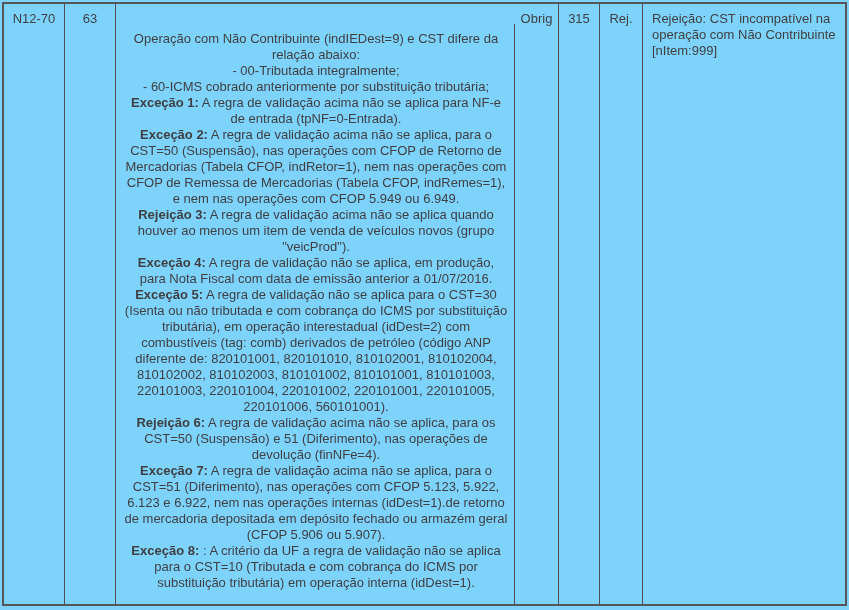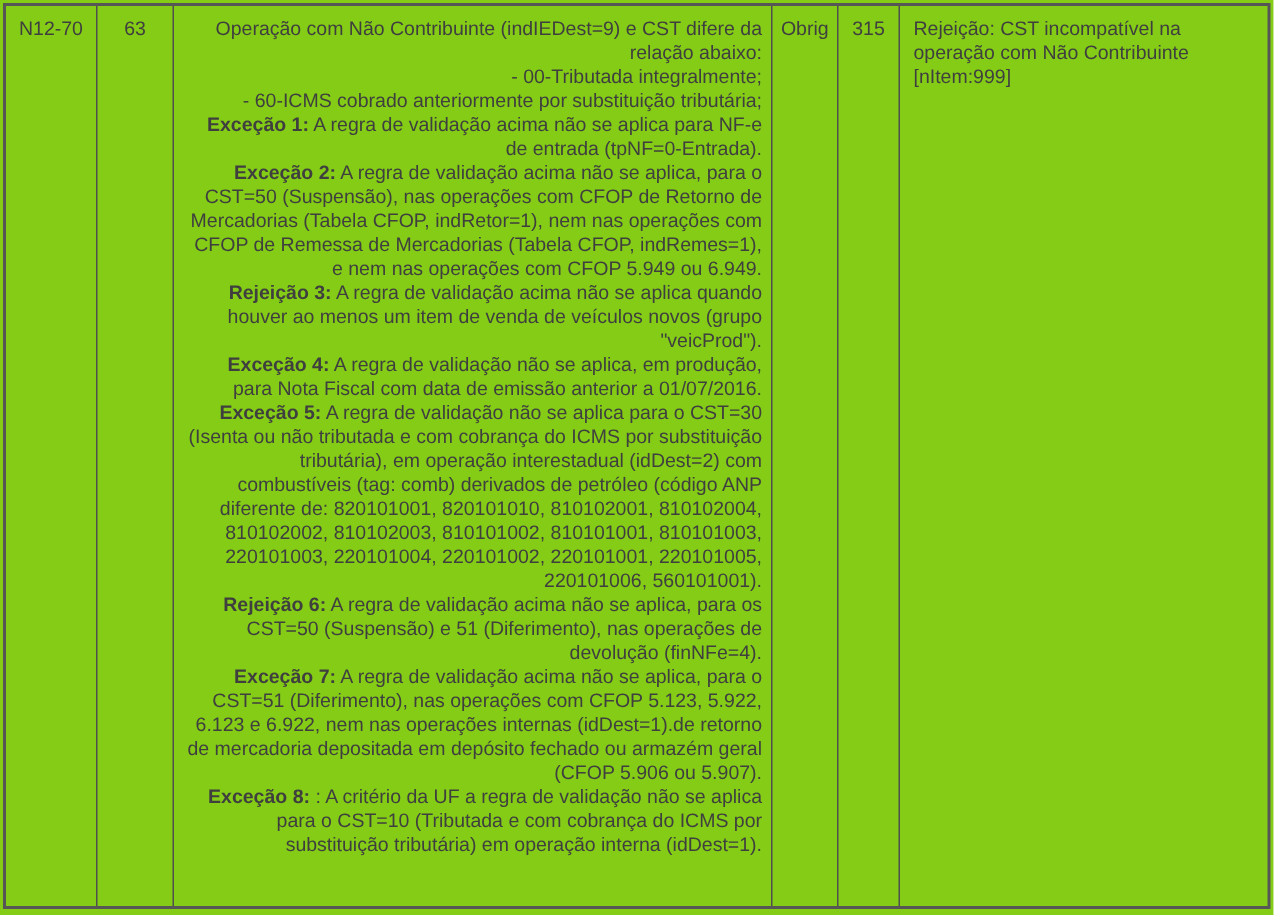--- a/index.html
+++ b/index.html
@@ -5,21 +5,21 @@
   html, body {
     margin: 0;
     padding: 0;
     background: #ffffff;
     font-family: "Liberation Sans", sans-serif;
   }
   .sheet {
     position: relative;
     width: 849px;
     height: 610px;
-    background: #84cc16;
+    background: #7dd3fc;
     overflow: hidden;
     text-decoration: underline;
   }
   .rule-table {
     position: absolute;
     left: 2px;
     top: 2px;
     width: 845px;
     height: 604px;
     box-sizing: border-box;
@@ -34,21 +34,21 @@
   .cell {
     box-sizing: border-box;
     border-right: 1px solid #4f4f4f;
     padding-top: 7px;
     overflow: hidden;
   }
   .cell:last-child { border-right: none; }
   .cell.center { text-align: center; }
   .cell-code  { width: 61px; }
   .cell-seq   { width: 51px; }
-  .cell-desc  { width: 399px; padding-left: 8px; padding-right: 6px; text-align: right; }
+  .cell-desc  { width: 399px; padding-left: 8px; padding-right: 6px; text-align: center; margin-top: 20px; }
   .cell-obrig { width: 44px; }
   .cell-stat  { width: 41px; }
   .cell-act   { width: 43px; }
   .cell-msg   { flex: 1; padding-left: 9px; padding-right: 8px; text-align: left; }
   .para { margin: 0; }
   .para b { font-weight: bold; }
 </style>
 </head>
 <body>
 
@@ -64,15 +64,16 @@
         <div class="para"><b>Exceção 2:</b> A regra de validação acima não se aplica, para o CST=50 (Suspensão), nas operações com CFOP de Retorno de Mercadorias (Tabela CFOP, indRetor=1), nem nas operações com CFOP de Remessa de Mercadorias (Tabela CFOP, indRemes=1), e nem nas operações com CFOP 5.949 ou 6.949.</div>
         <div class="para"><b>Rejeição 3:</b> A regra de validação acima não se aplica quando houver ao menos um item de venda de veículos novos (grupo "veicProd").</div>
         <div class="para"><b>Exceção 4:</b> A regra de validação não se aplica, em produção, para Nota Fiscal com data de emissão anterior a 01/07/2016.</div>
         <div class="para"><b>Exceção 5:</b> A regra de validação não se aplica para o CST=30 (Isenta ou não tributada e com cobrança do ICMS por substituição tributária), em operação interestadual (idDest=2) com combustíveis (tag: comb) derivados de petróleo (código ANP diferente de: 820101001, 820101010, 810102001, 810102004, 810102002, 810102003, 810101002, 810101001, 810101003, 220101003, 220101004, 220101002, 220101001, 220101005, 220101006, 560101001).</div>
         <div class="para"><b>Rejeição 6:</b> A regra de validação acima não se aplica, para os CST=50 (Suspensão) e 51 (Diferimento), nas operações de devolução (finNFe=4).</div>
         <div class="para"><b>Exceção 7:</b> A regra de validação acima não se aplica, para o CST=51 (Diferimento), nas operações com CFOP 5.123, 5.922, 6.123 e 6.922, nem nas operações internas (idDest=1).de retorno de mercadoria depositada em depósito fechado ou armazém geral (CFOP 5.906 ou 5.907).</div>
         <div class="para"><b>Exceção 8:</b> : A critério da UF a regra de validação não se aplica para o CST=10 (Tributada e com cobrança do ICMS por substituição tributária) em operação interna (idDest=1).</div>
       </div>
     <div class="cell cell-obrig center">Obrig</div>
     <div class="cell cell-stat center">315</div>
+    <div class="cell cell-act center">Rej.</div>
     <div class="cell cell-msg">Rejeição: CST incompatível na operação com Não Contribuinte [nItem:999]</div>
   </div>
 </div>
 
 </body></html>

